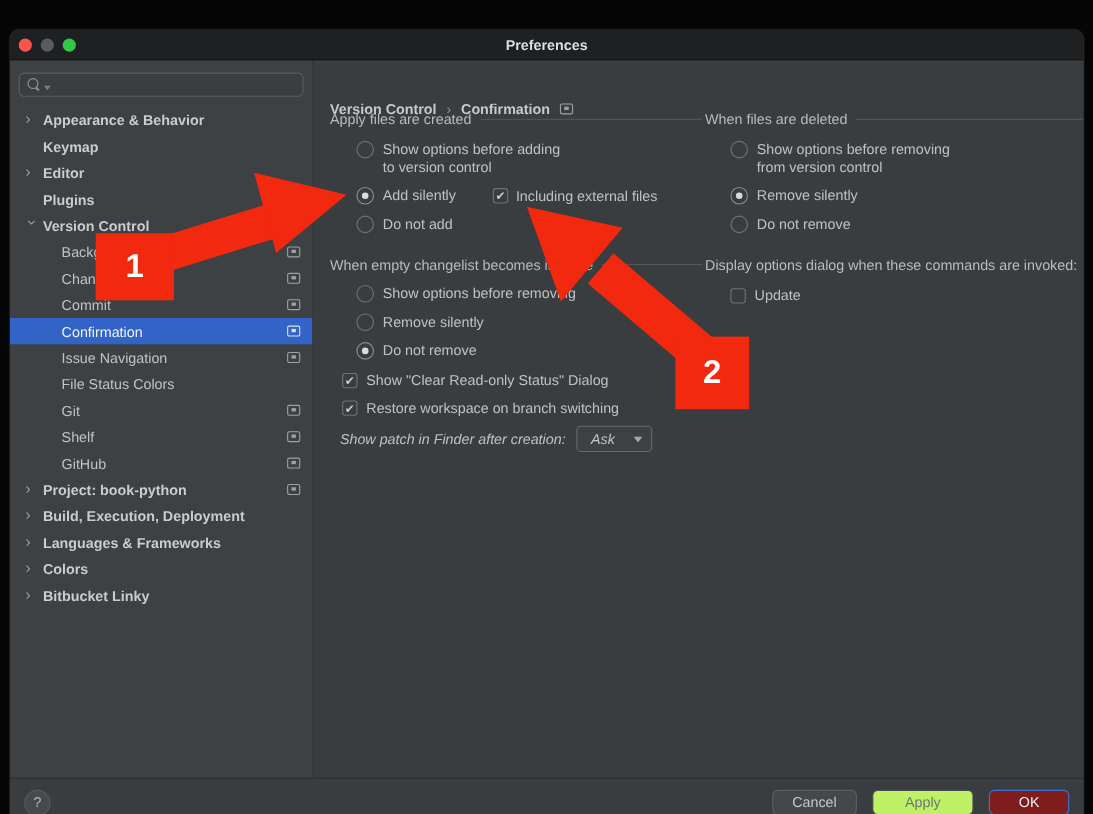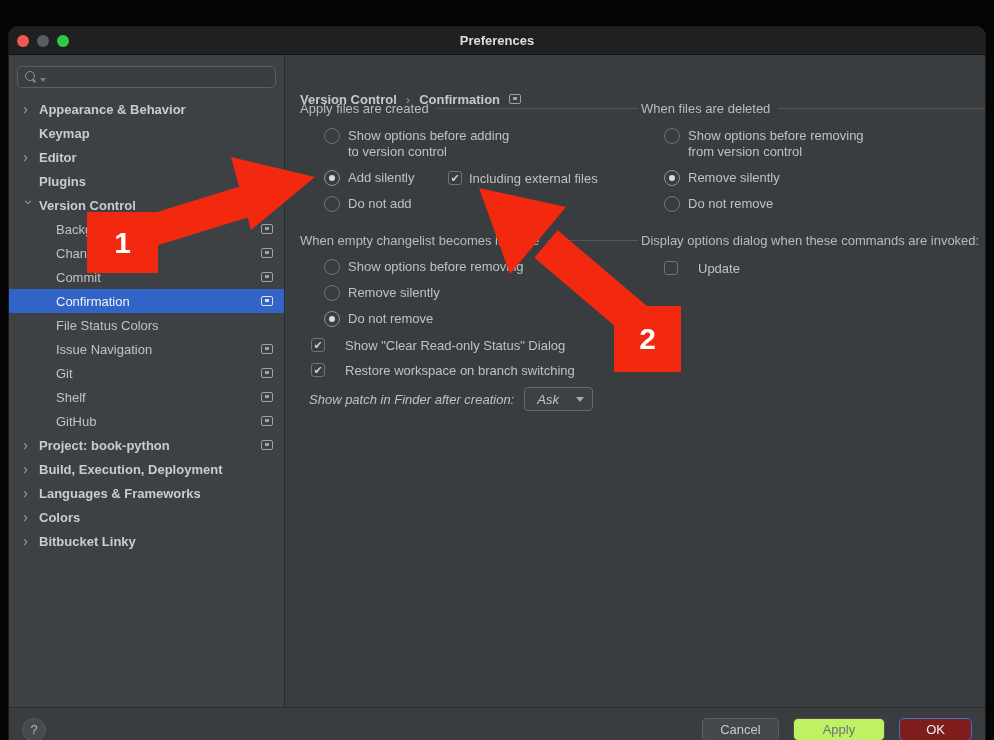--- a/index.html
+++ b/index.html
@@ -74,21 +74,21 @@
   .radio.on { border-color:#8f9294; }
   .radio.on::after { content:''; position:absolute; left:50%; top:50%; width:6px; height:6px;
                      margin:-3px 0 0 -3px; border-radius:50%; background:#d9dbdc; }
   .opt-label { font-size:13px; line-height:16px; color:#bfc2c4; white-space:pre-line; }
 
   .checkbox { width:14px; height:14px; border:1.5px solid #6f7375; border-radius:3px; flex:none;
               display:flex; align-items:center; justify-content:center; }
   .checkbox .tick { font-size:11px; line-height:11px; color:#cbcdcf; display:none;
                     font-family:"DejaVu Sans",sans-serif; }
   .checkbox.on .tick { display:block; }
-  .chk-row { display:flex; align-items:center; gap:20px; margin:0 0 9px 11px; height:16px;
+  .chk-row { display:flex; align-items:flex-end; gap:8px; margin:0 0 9px 11px; height:16px;
              font-size:13px; color:#bfc2c4; }
   .col-right .chk-row { margin-left:23px; }
   .inline-chk { position:absolute; left:124px; top:0; display:flex; align-items:center; gap:7px;
                 font-size:13px; color:#bfc2c4; height:16px; }
 
   .patch-row { display:flex; align-items:center; gap:10px; margin:5px 0 0 9px; height:24px;
                font-size:13px; color:#bfc2c4;font-style:italic; }
   .select { width:69px; height:24px; border:1px solid #66696b; border-radius:4px;
             display:flex; align-items:center; padding:0 12px; color:#c3c6c8; position:relative;
             background:#3e4143; }
@@ -165,25 +165,25 @@
             </div>
             <div class="trow lvl2">
               <span>Commit</span>
               <span class="ticon"></span>
             </div>
             <div class="trow lvl2 selected">
               <span>Confirmation</span>
               <span class="ticon"></span>
             </div>
             <div class="trow lvl2">
+              <span>Issue Navigation</span>
+              <span class="ticon"></span>
+            </div>
+            <div class="trow lvl2">
               <span>File Status Colors</span>
-            </div>
-            <div class="trow lvl2">
-              <span>Issue Navigation</span>
-              <span class="ticon"></span>
             </div>
             <div class="trow lvl2">
               <span>Git</span>
               <span class="ticon"></span>
             </div>
             <div class="trow lvl2">
               <span>Shelf</span>
               <span class="ticon"></span>
             </div>
             <div class="trow lvl2">

